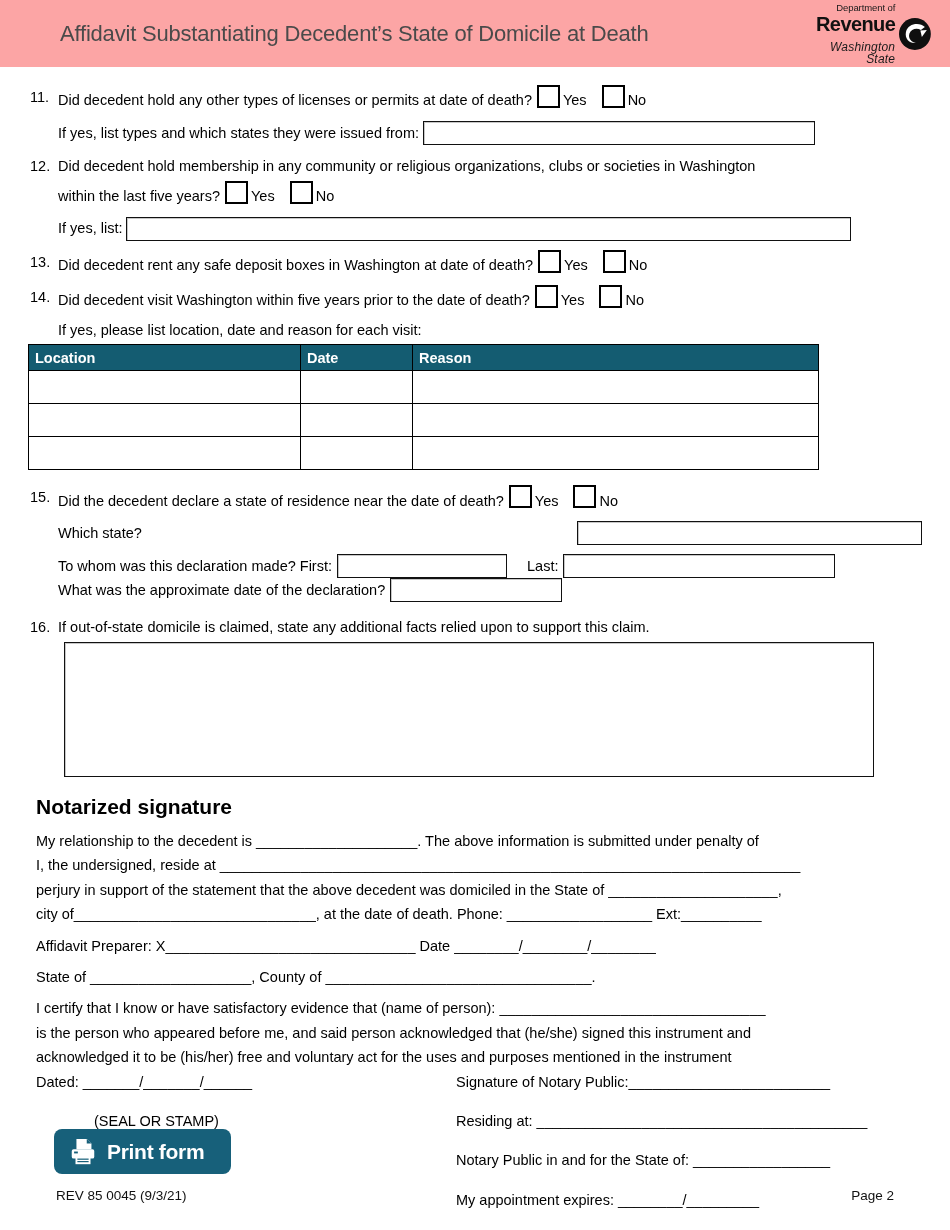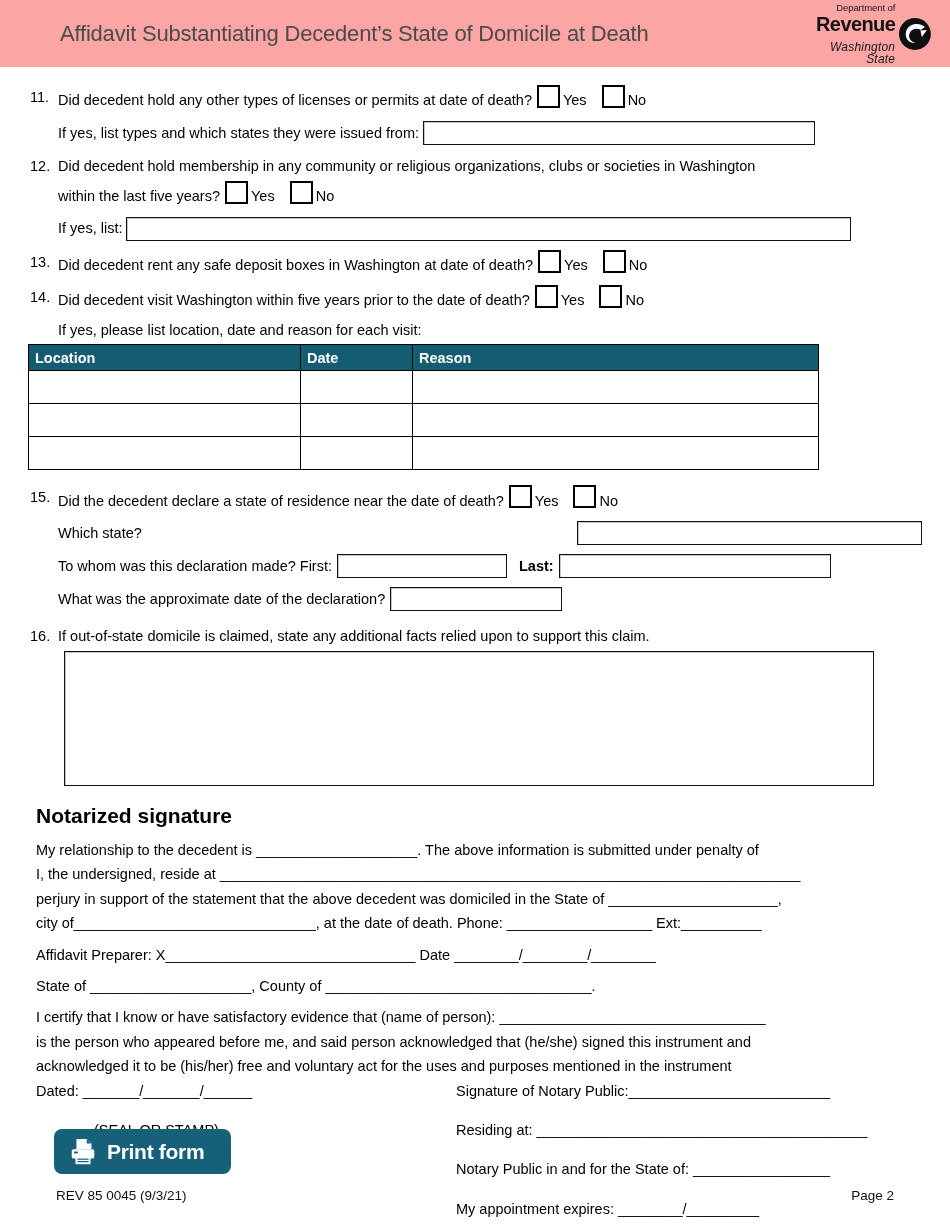--- a/index.html
+++ b/index.html
@@ -322,24 +322,24 @@
         <span class="cb"></span>
         <span class="cb-label">No</span>
       </div>
       <div class="ln" style="margin-top:9px;justify-content:space-between;">
         <span>Which state?</span>
         <span class="fld" style="width:345px;margin-left:7px;"></span>
       </div>
       <div class="ln" style="margin-top:9px;">
         <span>To whom was this declaration made? First:</span>
         <span class="fld" style="width:170px;margin-left:5px;"></span>
-        <span style="margin-left:12px;font-weight:bold;">Last:</span>
+        <span style="margin-left:20px;">Last:</span>
         <span class="fld" style="width:272px;margin-left:5px;"></span>
       </div>
-      <div class="ln" style="margin-top:9px;">
+      <div class="ln" style="margin-top:0;">
         <span>What was the approximate date of the declaration?</span>
         <span class="fld" style="width:172px;margin-left:5px;"></span>
       </div>
     </div>
   </div>
 
   <div class="q-row" style="margin-top:17px;">
     <div class="q-num">16.</div>
     <div class="q-body">
       <div class="ln">

